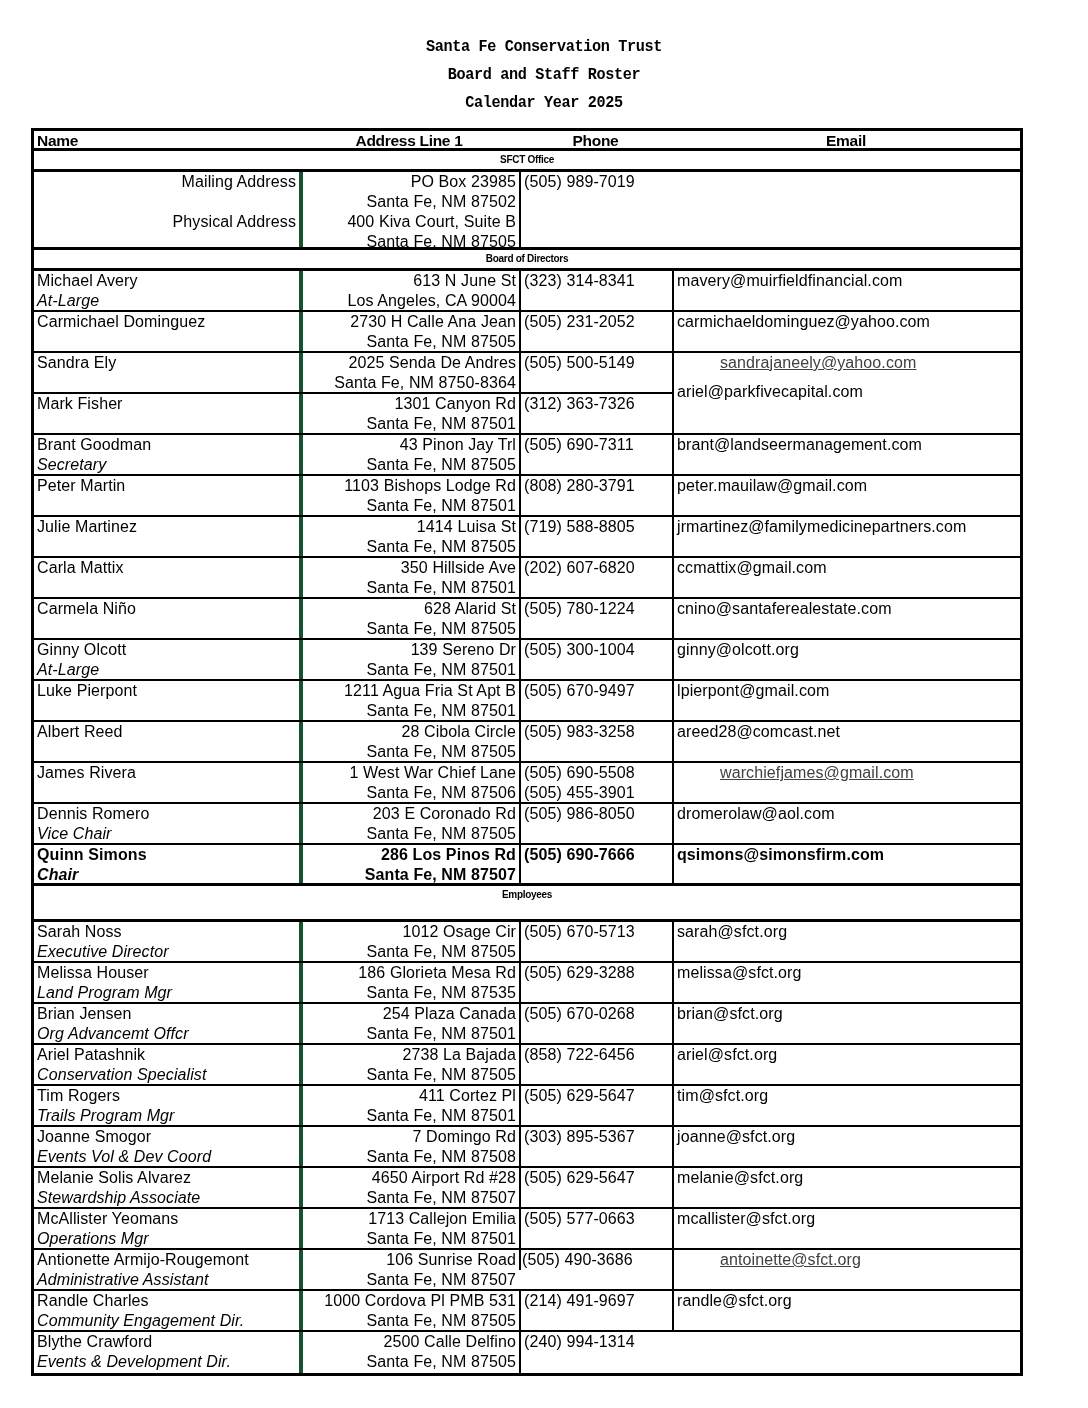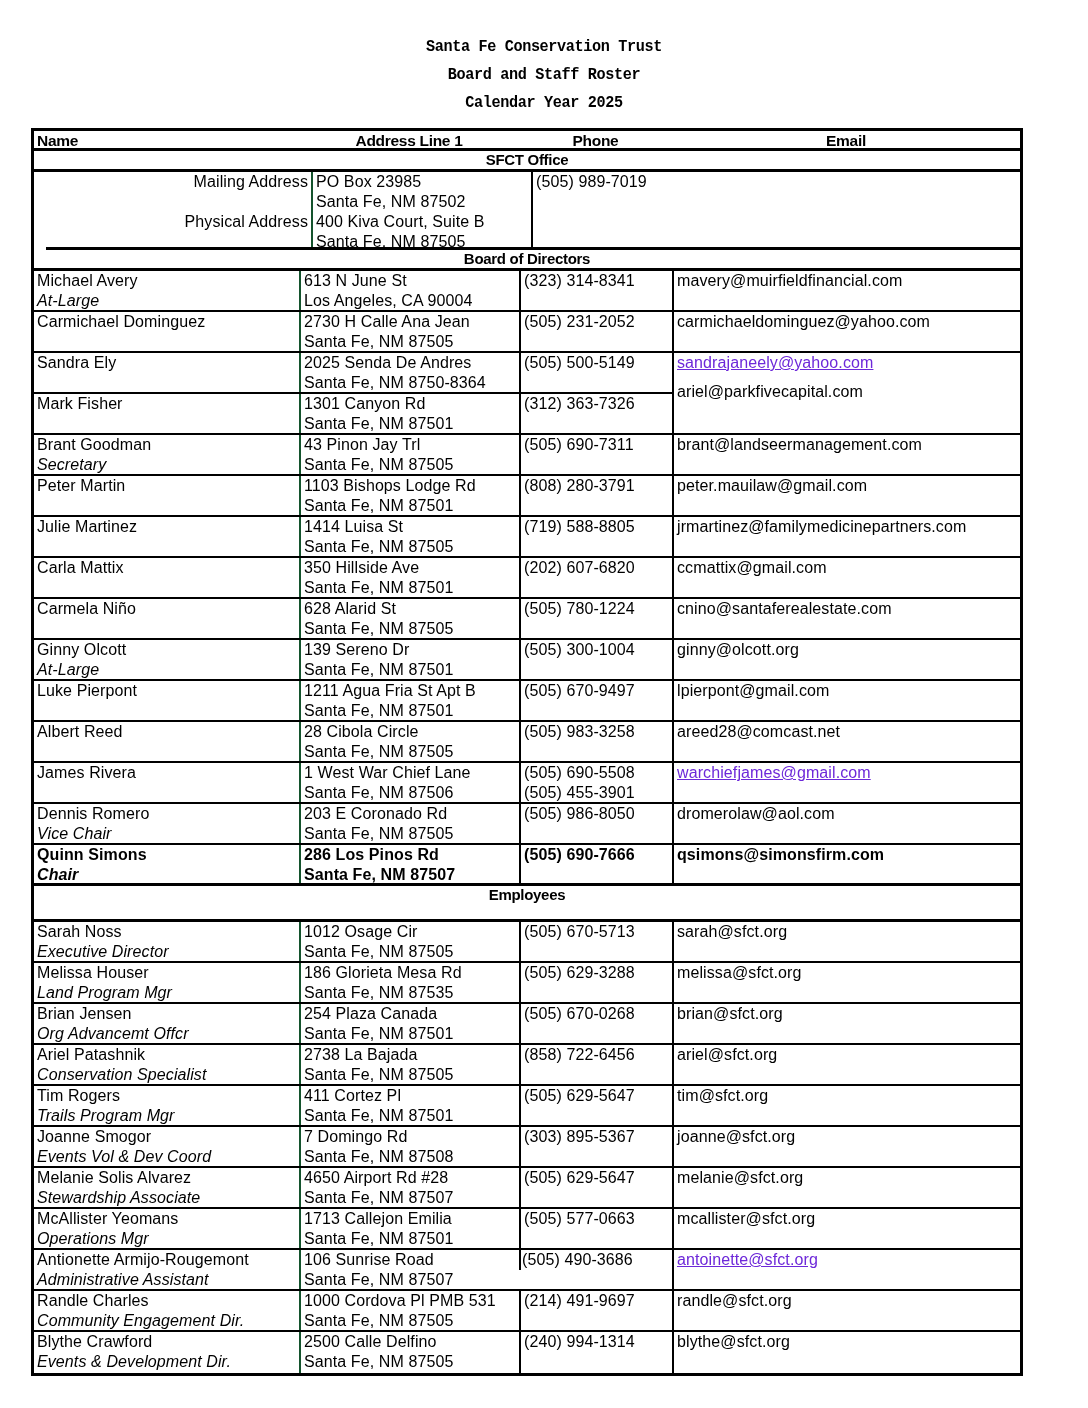--- a/index.html
+++ b/index.html
@@ -4,35 +4,35 @@
 <style>
   html, body { margin: 0; padding: 0; background: #ffffff; }
   body { width: 1088px; height: 1408px; position: relative; overflow: hidden;
          font-family: "Liberation Sans", "DejaVu Sans", sans-serif; color: #000; }
   .titles { position: absolute; left: 0; top: 33px; width: 1088px; text-align: center; font-family: Liberation Mono, monospace; }
   .titles div { font-weight: bold; font-size: 16.5px; line-height: 28px; letter-spacing: -0.4px; transform: scaleX(0.92); }
   .tbl { position: absolute; left: 31px; top: 128px; width: 986px; border: 3px solid #000; box-sizing: content-box; }
   .row { position: relative; display: flex; box-sizing: border-box; }
   .cell { box-sizing: border-box; font-size: 16px; line-height: 20px; padding: 0 3px; white-space: nowrap; overflow: hidden; letter-spacing: 0.1px; }
   .c1 { width: 265px; }
-  .c2 { width: 220px; border-left: 2px solid #14532d; }
+  .c2 { width: 220px; border-left: 4px solid #14532d; text-align: right; }
   .c3 { width: 153px; border-left: 2px solid #000; }
   .c4 { width: 348px; border-left: 2px solid #000; }
   .hdr { height: 20px; border-bottom: 3px solid #000; }
   .hdr .cell { font-weight: bold; font-size: 15.5px; line-height: 20px; border-left: none; letter-spacing: -0.3px; }
   .hdr .c2, .hdr .c3, .hdr .c4 { text-align: center; }
   .sect { height: 21px; border-bottom: 3px solid #000; justify-content: center; }
-  .sect .cell { width: 100%; text-align: center; font-weight: bold; font-size: 15px; line-height: 18px; letter-spacing: -0.3px; border: none; }
-  .office { height: 78px; border-bottom: 3px solid #000; margin-left: 12px; }
+  .sect .cell { width: 100%; text-align: center; font-weight: bold; font-size: 10px; line-height: 18px; letter-spacing: -0.3px; border: none; }
+  .office { height: 78px; border-bottom: 3px solid #000; }
   .office .c1 { text-align: right; }
   .prow { height: 41px; border-bottom: 2px solid #000; }
   .prow.last-in-sect { border-bottom: 3px solid #000; font-weight: bold; }
   .prow.final { border-bottom: none; }
   .role { font-style: italic; }
-  a.link { color: #6d28d9; text-decoration: underline; }
+  a.link { color: #404040; text-decoration: underline; margin-left: 43px; }
   .email-mid { padding-top: 8px; }
 </style>
 </head>
 <body>
 
 <div class="titles">
   <div>Santa Fe Conservation Trust</div>
   <div>Board and Staff Roster</div>
   <div>Calendar Year 2025</div>
 </div>
@@ -465,18 +465,15 @@
           <div>Blythe Crawford</div>
           <div class="role">Events &amp; Development Dir.</div>
         </div>
         <div class="cell c2">
           <div>2500 Calle Delfino</div>
           <div>Santa Fe, NM 87505</div>
         </div>
         <div class="cell c3">
           <div>(240) 994-1314</div>
         </div>
-        <div class="cell c4">
-          <div>blythe@sfct.org</div>
-        </div>
       </div>
     </div>
 </div>
 
 </body></html>

